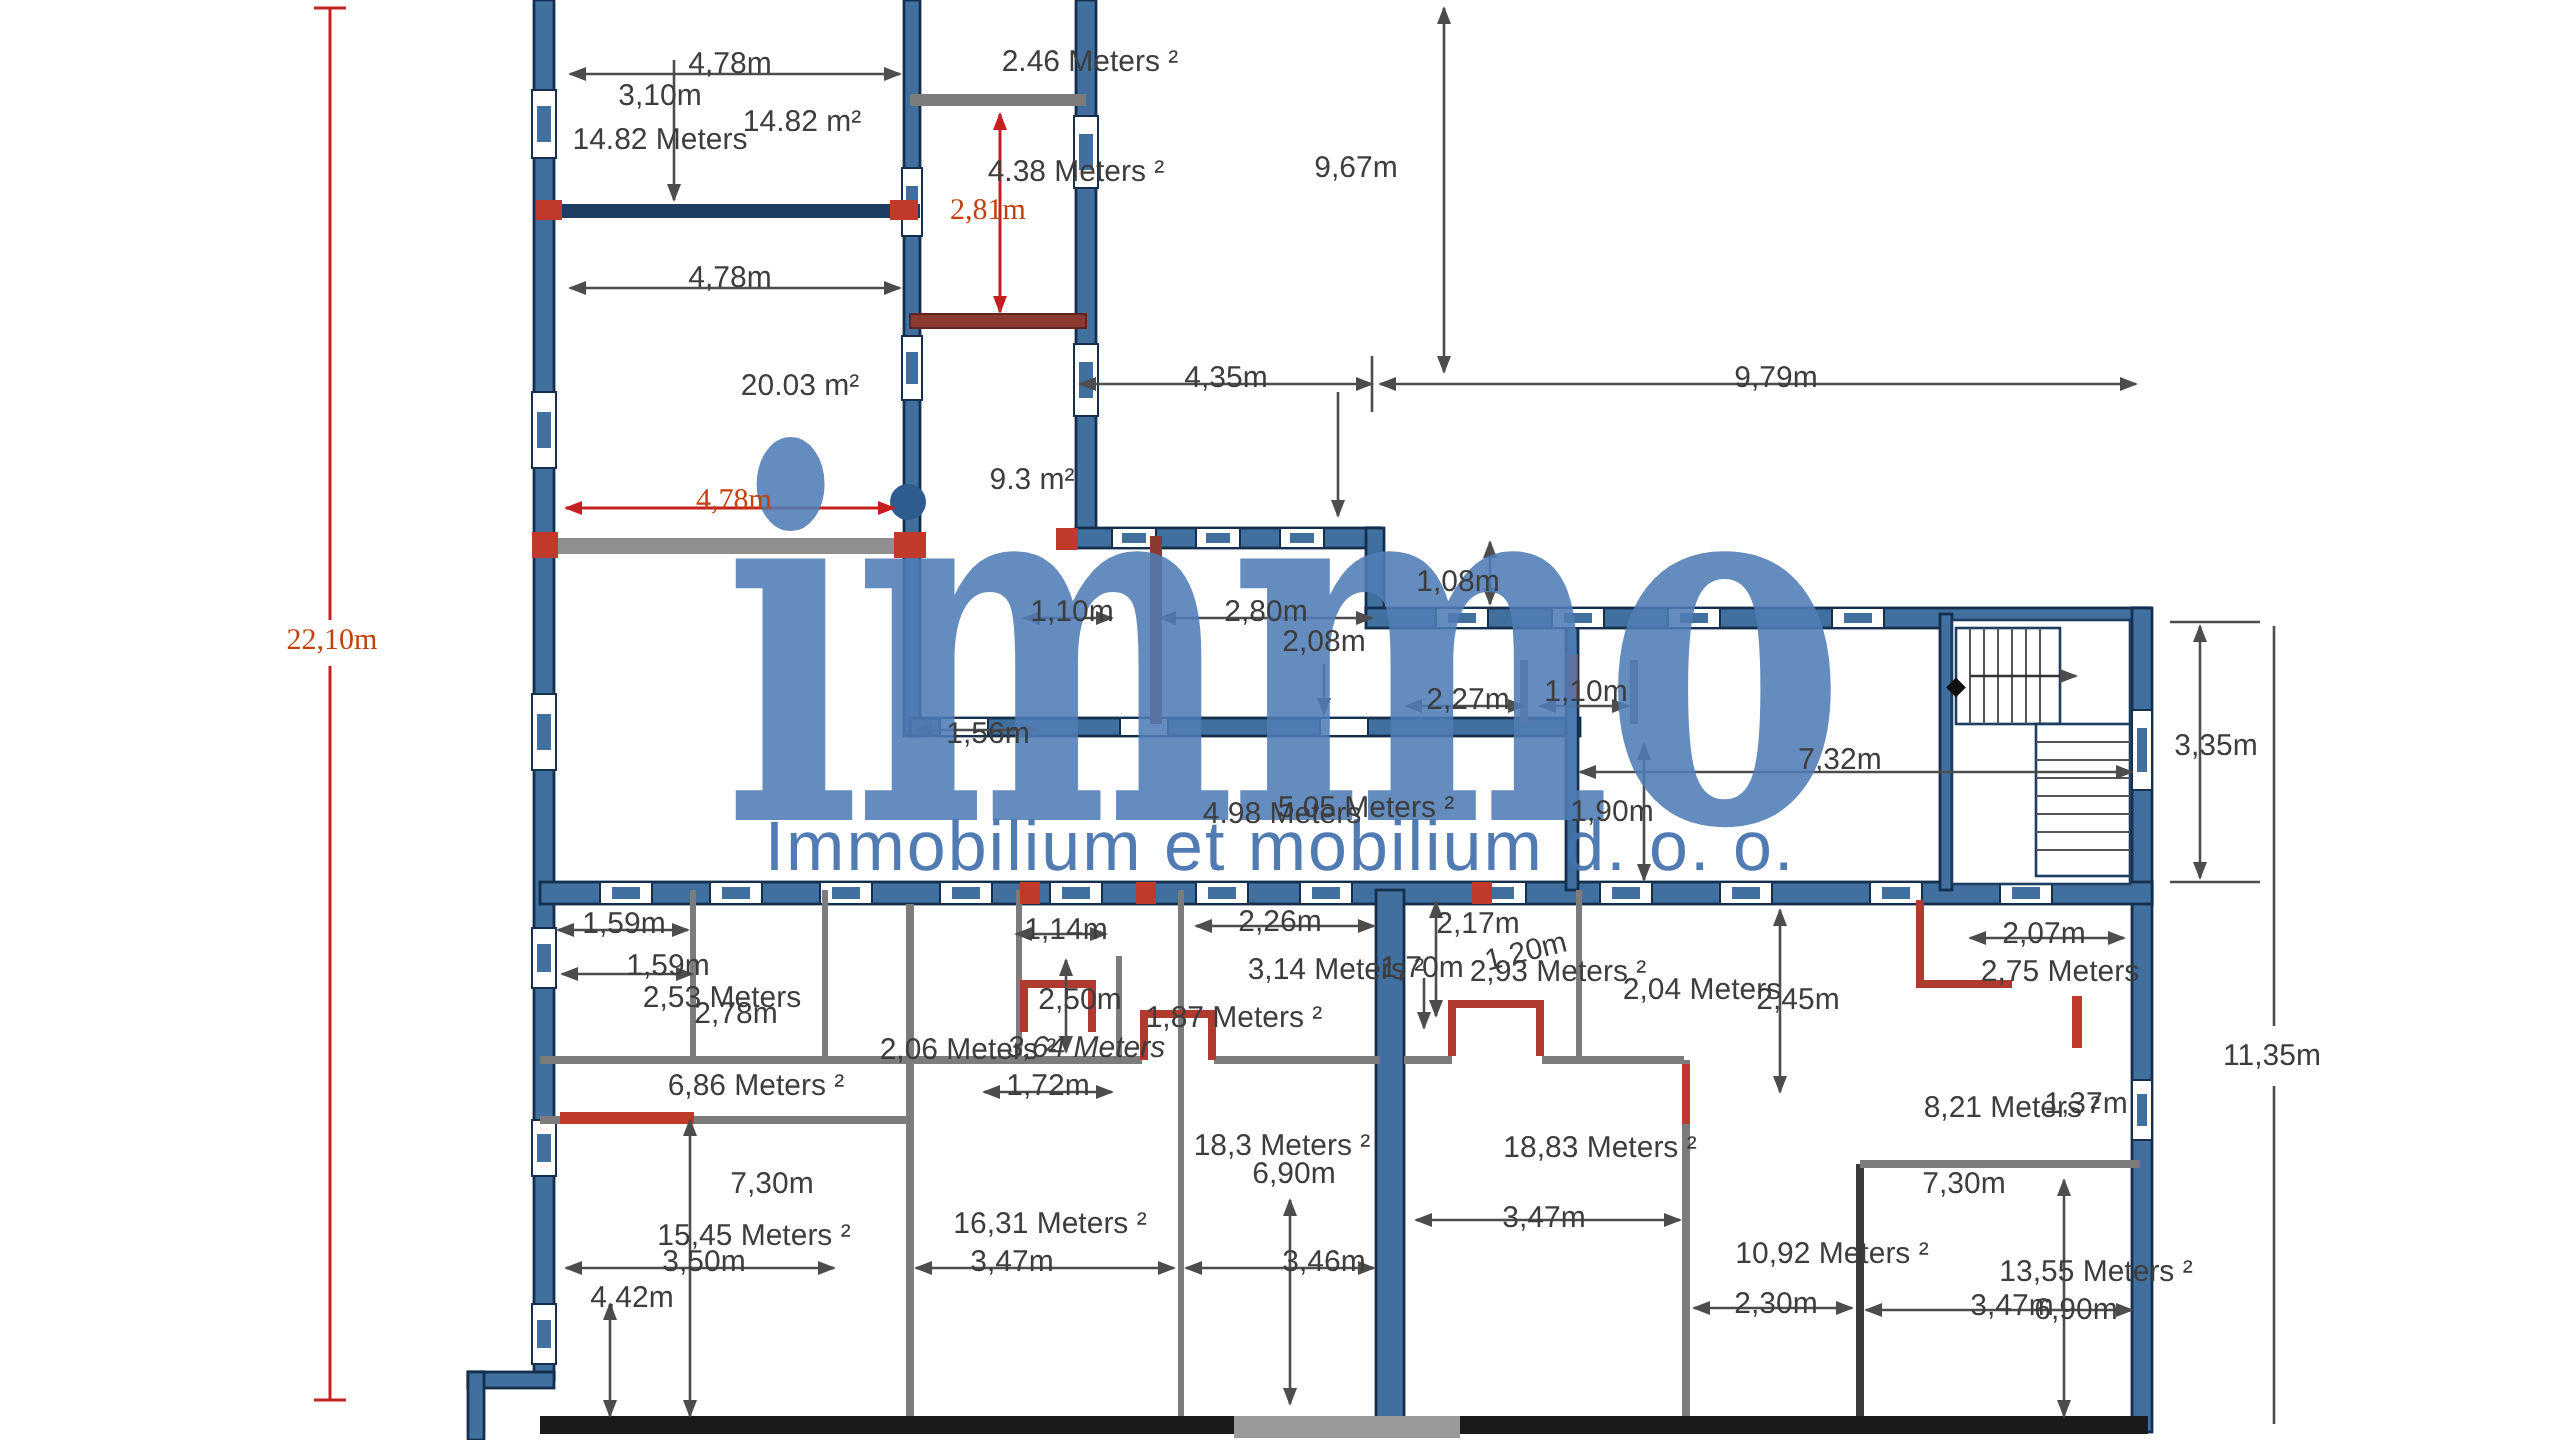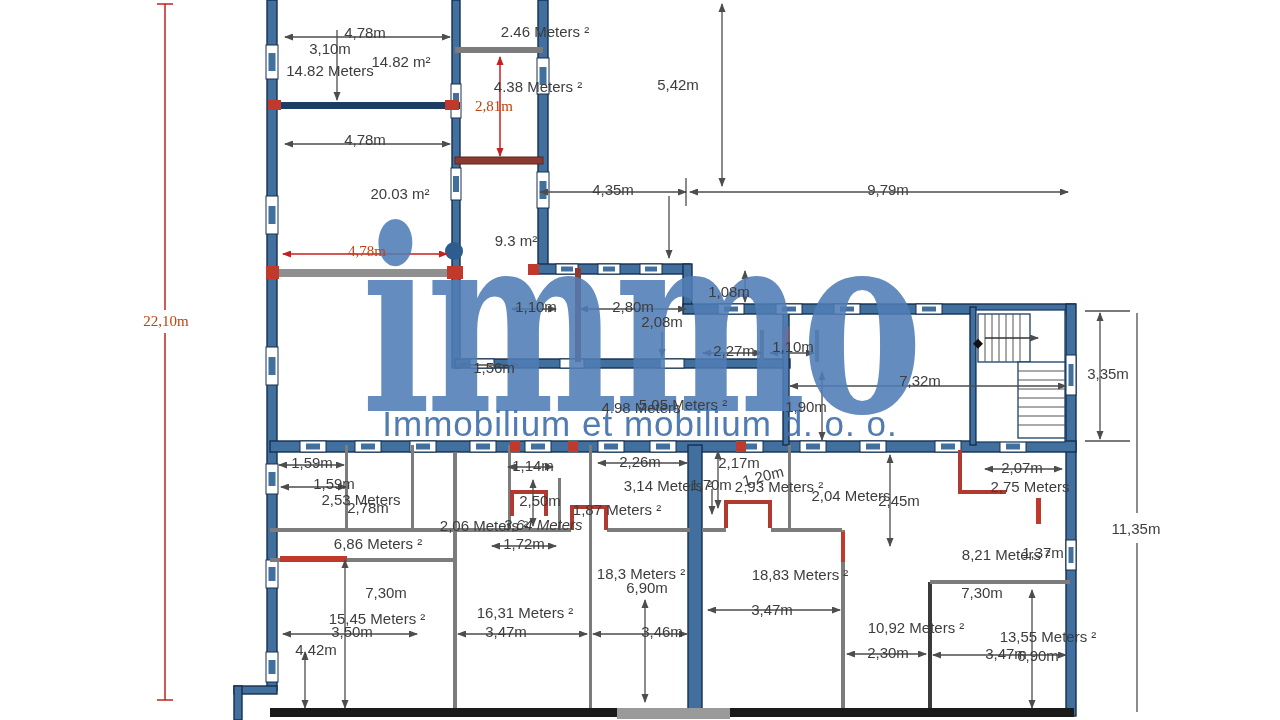--- a/index.html
+++ b/index.html
@@ -284,21 +284,21 @@
   </div>
 
   <div id="label-layer">
       <span class="dim-label" style="left: 365px; top: 32px;">4,78m</span>
       <span class="dim-label" style="left: 330px; top: 48px;">3,10m</span>
       <span class="dim-label" style="left: 401px; top: 61px;">14.82 m²</span>
       <span class="dim-label" style="left: 330px; top: 70px;">14.82 Meters</span>
       <span class="dim-label" style="left: 545px; top: 31px;">2.46 Meters ²</span>
       <span class="dim-label" style="left: 538px; top: 86px;">4.38 Meters ²</span>
       <span class="dim-label red" style="left: 494px; top: 106px;">2,81m</span>
-      <span class="dim-label" style="left: 678px; top: 84px;">5,42m</span>
+      <span class="dim-label" style="left: 678px; top: 84px;">9,67m</span>
       <span class="dim-label" style="left: 613px; top: 189px;">4,35m</span>
       <span class="dim-label" style="left: 888px; top: 189px;">9,79m</span>
       <span class="dim-label" style="left: 365px; top: 139px;">4,78m</span>
       <span class="dim-label" style="left: 400px; top: 193px; text-align: center;">20.03 m²</span>
       <span class="dim-label" style="left: 516px; top: 240px;">9.3 m²</span>
       <span class="dim-label red" style="left: 367px; top: 251px;">4,78m</span>
       <span class="dim-label red" style="left: 166px; top: 321px;">22,10m</span>
       <span class="dim-label" style="left: 536px; top: 306px;">1,10m</span>
       <span class="dim-label" style="left: 633px; top: 306px;">2,80m</span>
       <span class="dim-label" style="left: 662px; top: 321px;">2,08m</span>

